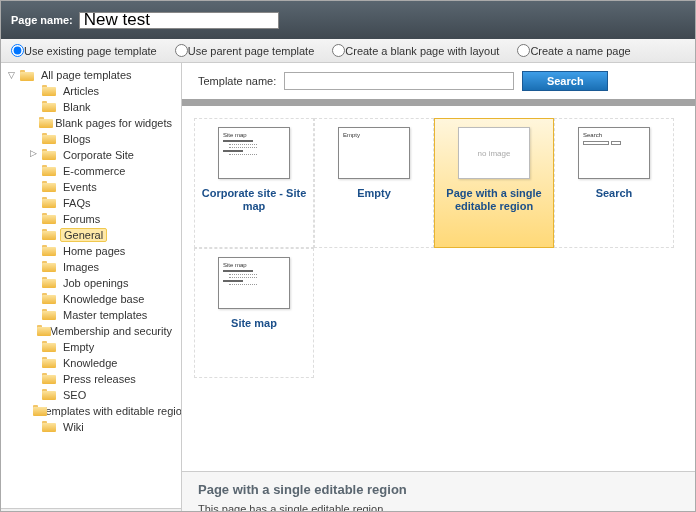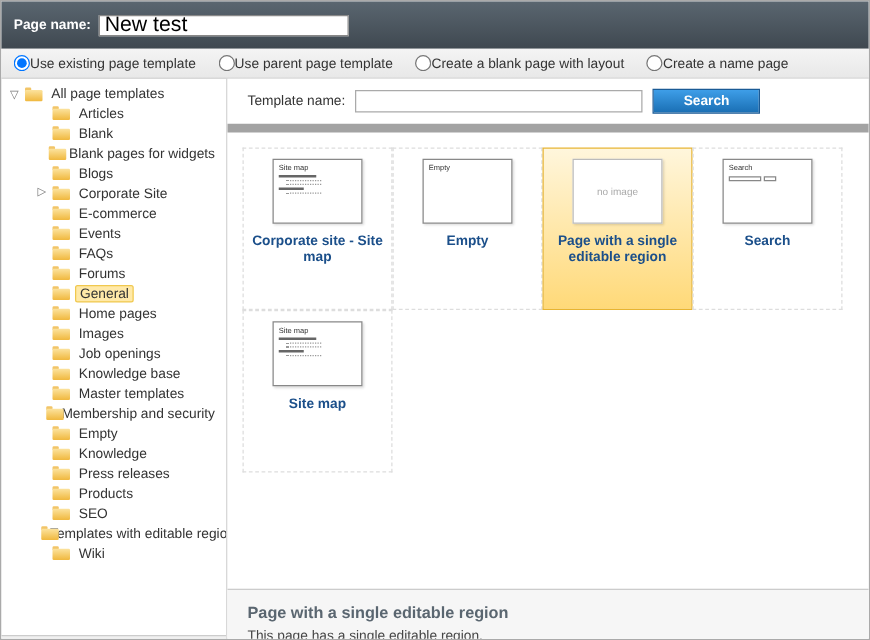--- a/index.html
+++ b/index.html
@@ -172,25 +172,20 @@
           <span class="lbl">Knowledge</span>
         </div>
         <div class="tree-item">
           <span class="arrow"></span>
           <span class="folder-icon"></span>
           <span class="lbl">Press releases</span>
         </div>
         <div class="tree-item">
           <span class="arrow"></span>
           <span class="folder-icon"></span>
-          <span class="lbl">Products</span>
-        </div>
-        <div class="tree-item">
-          <span class="arrow"></span>
-          <span class="folder-icon"></span>
           <span class="lbl">SEO</span>
         </div>
         <div class="tree-item">
           <span class="arrow"></span>
           <span class="folder-icon"></span>
           <span class="lbl">Templates with editable regio</span>
         </div>
         <div class="tree-item">
           <span class="arrow"></span>
           <span class="folder-icon"></span>

